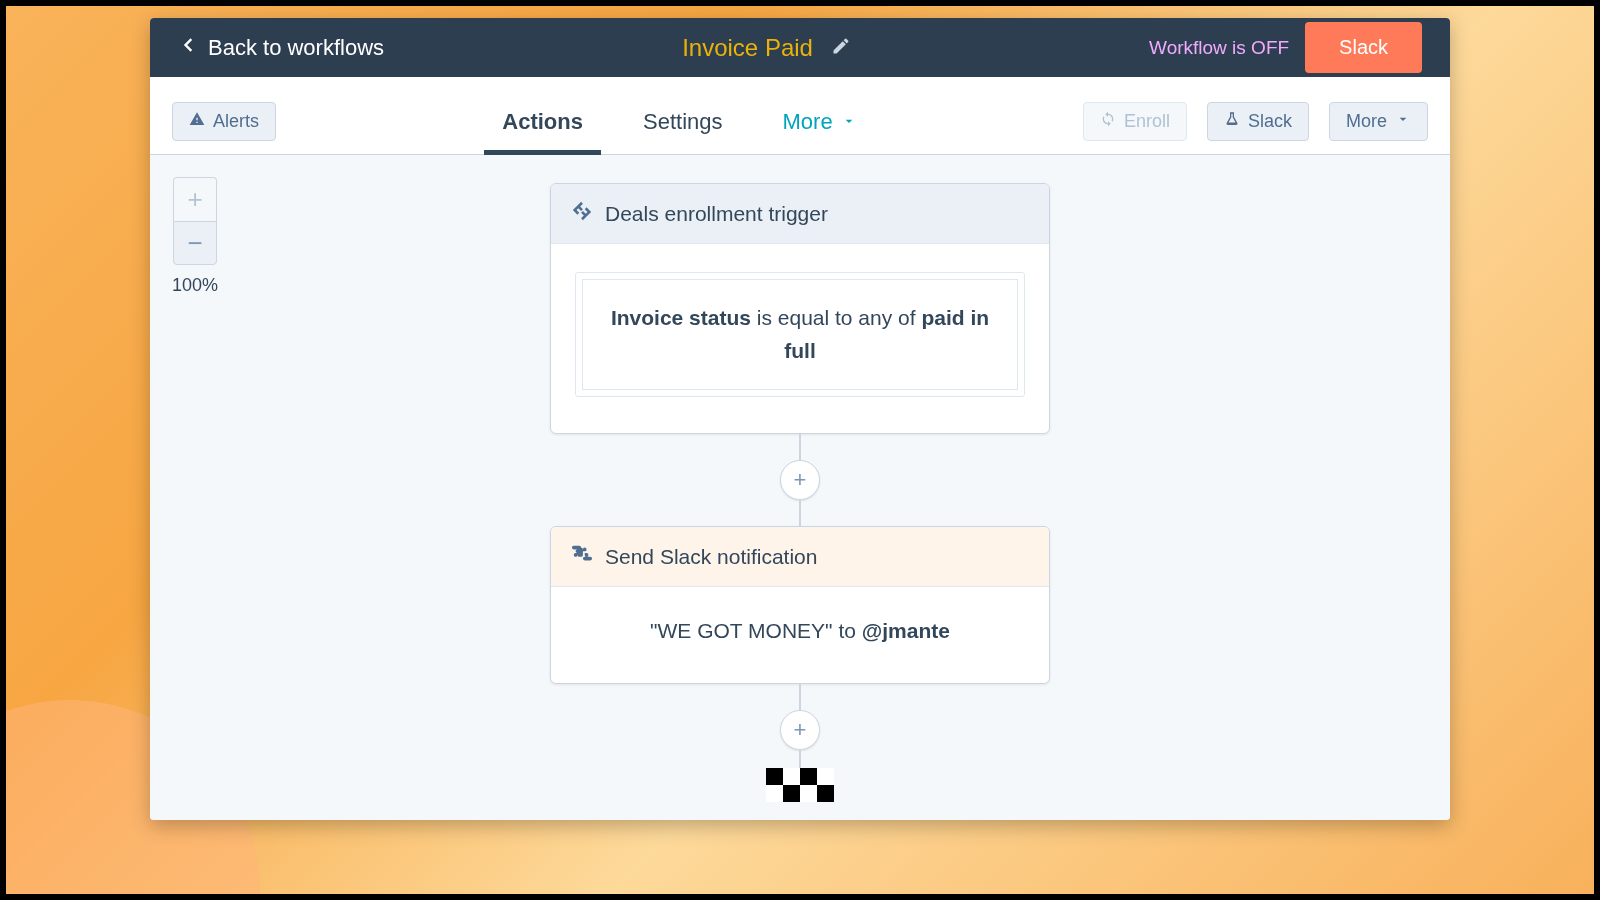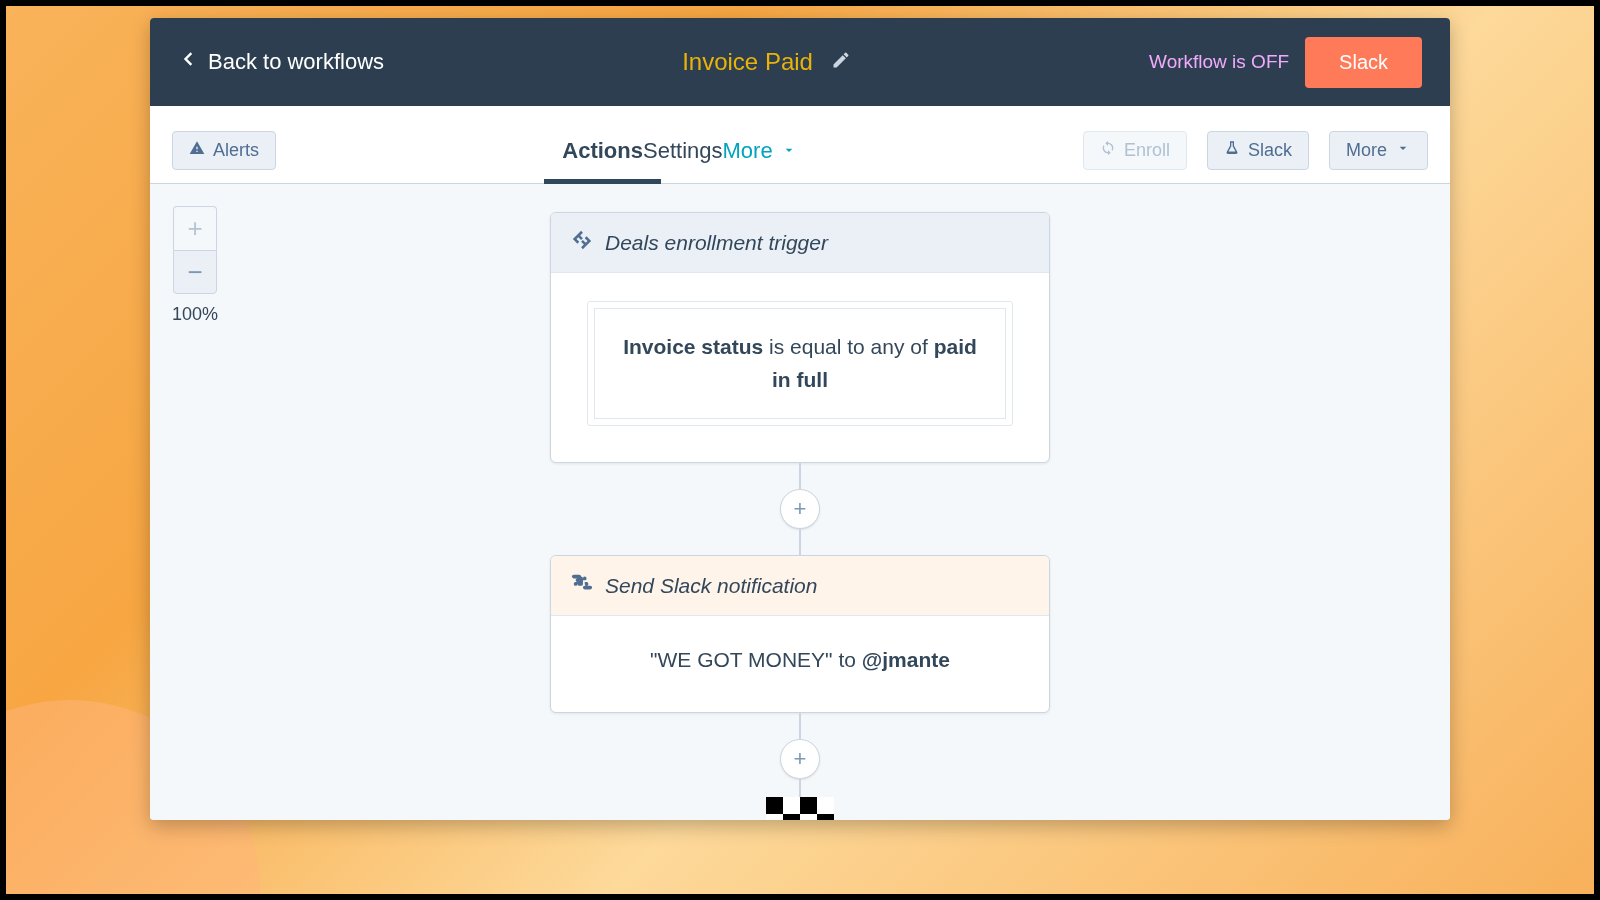--- a/index.html
+++ b/index.html
@@ -37,21 +37,21 @@
     position:fixed; top:0; bottom:0; width:6px; background:#000;
   }
   .letterbox-left{left:0;} .letterbox-right{right:0;}
 
   
   .header {
     background:#2d3e50;
     color:#fff;
     display:flex;
     align-items:center;
-    height:88px;
+    height:59px;
     padding:0 28px;
   }
   .back {
     display:flex; align-items:center; gap:10px;
     font-size:22px; font-weight:500; cursor:pointer;
   }
   .back svg { width:20px; height:28px; fill:#fff; }
   .title-wrap {
     flex:1;
     display:flex; align-items:center; justify-content:center; gap:18px;
@@ -85,21 +85,21 @@
     border-radius:4px;
     color:#506e91;
     font-size:18px;
     padding:8px 16px;
     display:inline-flex; align-items:center; gap:8px;
     cursor:pointer;
   }
   .btn.disabled { color:#b0c1d4; background:#f5f8fa; border-color:#dfe7ef; cursor:default; }
   .tabs {
     flex:1;
-    display:flex; justify-content:center; 
+    display:flex; justify-content:center; gap:60px;
     align-items:flex-start;
     height:100%;
   }
   .tab {
     font-size:22px; color:#33475b; cursor:pointer;
     height:100%; display:flex; align-items:center;
     position:relative;
   }
   .tab.active { font-weight:600; }
   .tab.active::after {
@@ -145,25 +145,24 @@
     border-radius:6px;
     background:#fff;
     box-shadow:0 1px 3px rgba(0,0,0,0.08);
     overflow:hidden;
   }
   .card-head {
     display:flex; align-items:center; gap:12px;
     padding:16px 20px;
     font-size:21px; color:#33475b;
     border-bottom:1px solid #dfe7ef;
-    font-style:italic;
   }
   .card-head.trigger { background:#eaf0f6; }
   .card-head.slack { background:#fef4ea; }
-  .card-body { padding:28px 36px 36px; }
+  .card-body { padding:28px 24px 36px; }
   .inner-box {
     border:1px solid #dfe7ef; padding:6px;
     border-radius:3px;
   }
   .inner-box-2 {
     border:1px solid #dfe7ef;
     padding:22px 20px;
     text-align:center;
     font-size:21px; color:#33475b;
     line-height:1.55;

